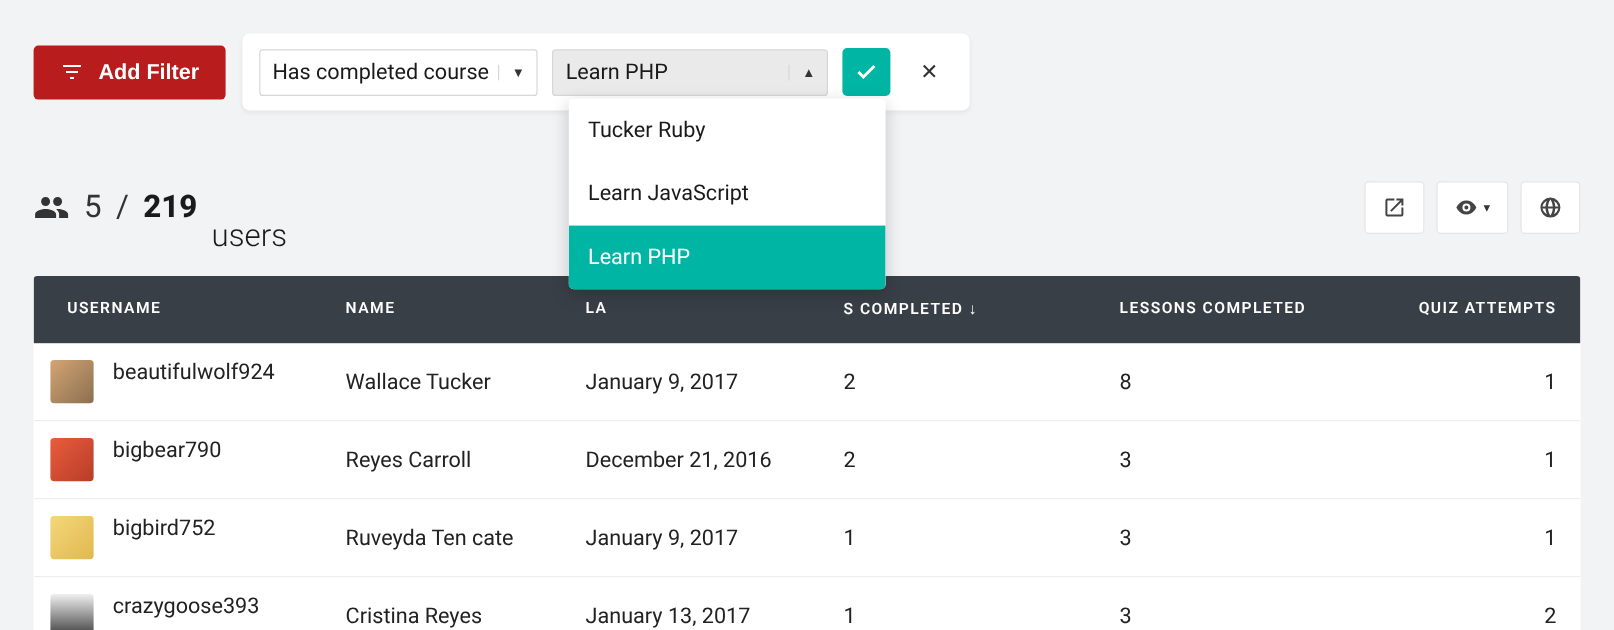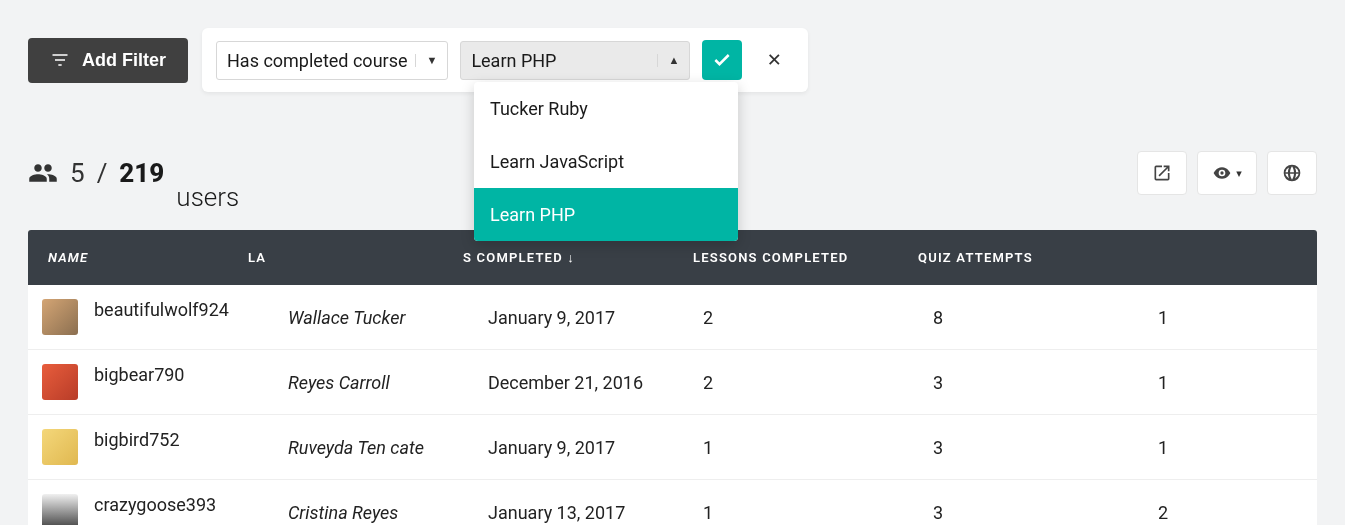--- a/index.html
+++ b/index.html
@@ -14,21 +14,21 @@
 .content { padding: 28px 28px 0 28px; }
 
 
 .filter-row {
   display: flex;
   align-items: center;
   gap: 14px;
   position: relative;
 }
 .btn-primary {
-  background: #404040;
+  background: #b91c1c;
   color: #fff;
   border: none;
   border-radius: 4px;
   padding: 12px 22px;
   font-size: 18px;
   font-weight: 600;
   display: inline-flex;
   align-items: center;
   gap: 12px;
   cursor: pointer;
@@ -153,25 +153,25 @@
   display: flex;
   font-size: 13px;
   letter-spacing: 1.2px;
   font-weight: 600;
 }
 .th {
   padding: 20px 20px;
   text-transform: uppercase;
 }
 .col-user { width: 240px; padding-left: 28px; }
-.col-name { width: 200px; font-style: italic; }
+.col-name { width: 200px; }
 .col-last { width: 215px; }
 .col-cc   { width: 230px; }
 .col-lc   { width: 225px; }
-.col-qa   { flex: 1; }
+.col-qa   { flex: 1; text-align: right; }
 
 .trow {
   display: flex;
   border-bottom: 1px solid #eee;
   align-items: center;
 }
 .trow:last-child { border-bottom: none; }
 .td {
   padding: 14px 20px;
   font-size: 18px;
@@ -257,20 +257,21 @@
       <button class="icon-btn">
         <svg viewBox="0 0 24 24">
             <path d="M12 2a10 10 0 1 0 0 20 10 10 0 0 0 0-20zm7.93 9h-3.02a15.6 15.6 0 0 0-1.3-5.54A8.03 8.03 0 0 1 19.93 11zM12 4c.9 1.3 2.1 3.6 2.4 7H9.6c.3-3.4 1.5-5.7 2.4-7zM4.07 13h3.02c.17 2.1.64 4 1.3 5.54A8.03 8.03 0 0 1 4.07 13zm3.02-2H4.07a8.03 8.03 0 0 1 4.32-5.54A15.6 15.6 0 0 0 7.09 11zM12 20c-.9-1.3-2.1-3.6-2.4-7h4.8c-.3 3.4-1.5 5.7-2.4 7zm3.61-1.46c.66-1.55 1.13-3.44 1.3-5.54h3.02a8.03 8.03 0 0 1-4.32 5.54z"></path>
           </svg>
       </button>
     </div>
   </div>
 
   <div class="table">
     <div class="thead">
+      <div class="th col-user">USERNAME</div>
       <div class="th col-name">NAME</div>
       <div class="th col-last">LA</div>
       <div class="th col-cc">S COMPLETED ↓</div>
       <div class="th col-lc">LESSONS COMPLETED</div>
       <div class="th col-qa">QUIZ ATTEMPTS</div>
     </div>
 
     <div class="trow">
       <div class="td col-user">
           <span class="avatar av0"></span>

